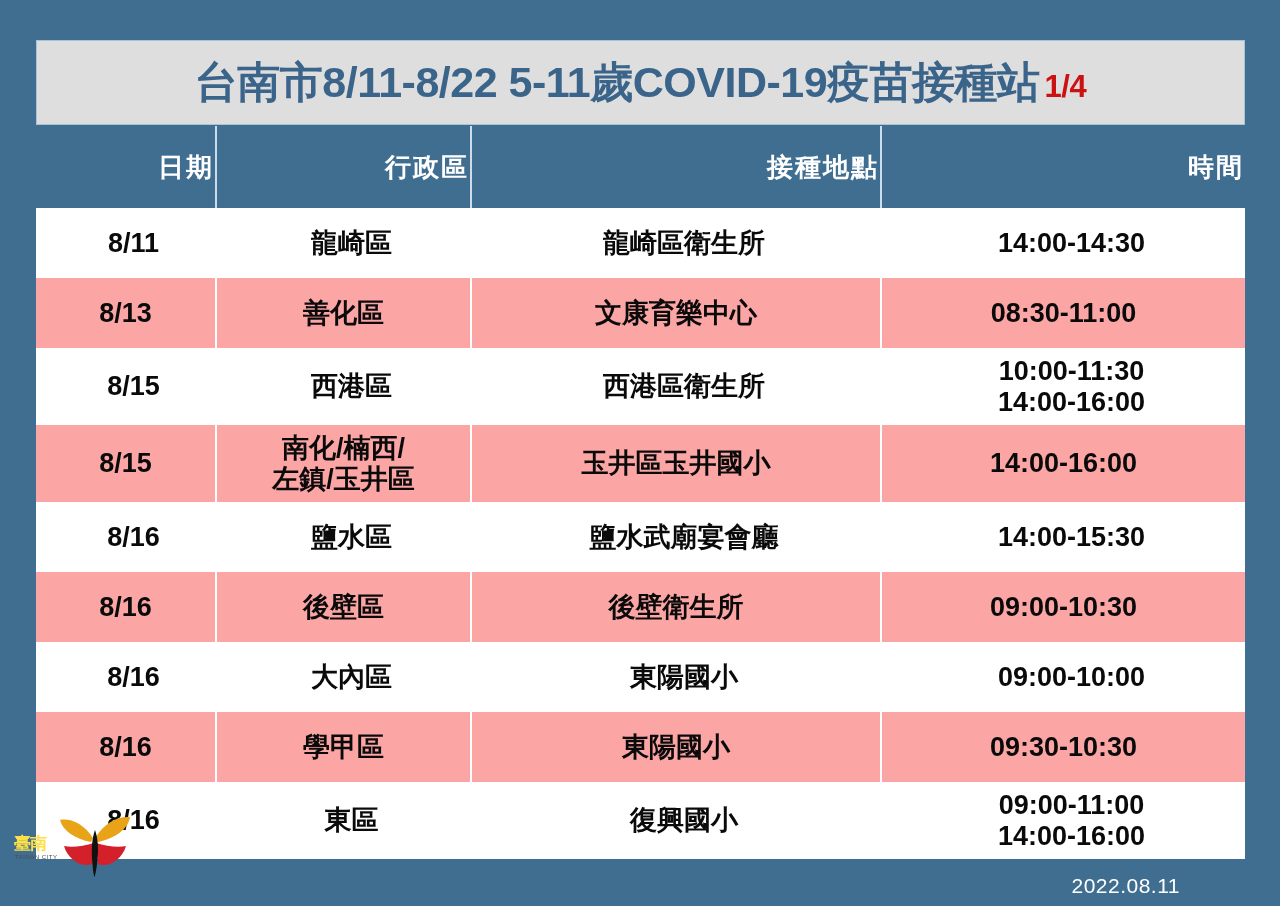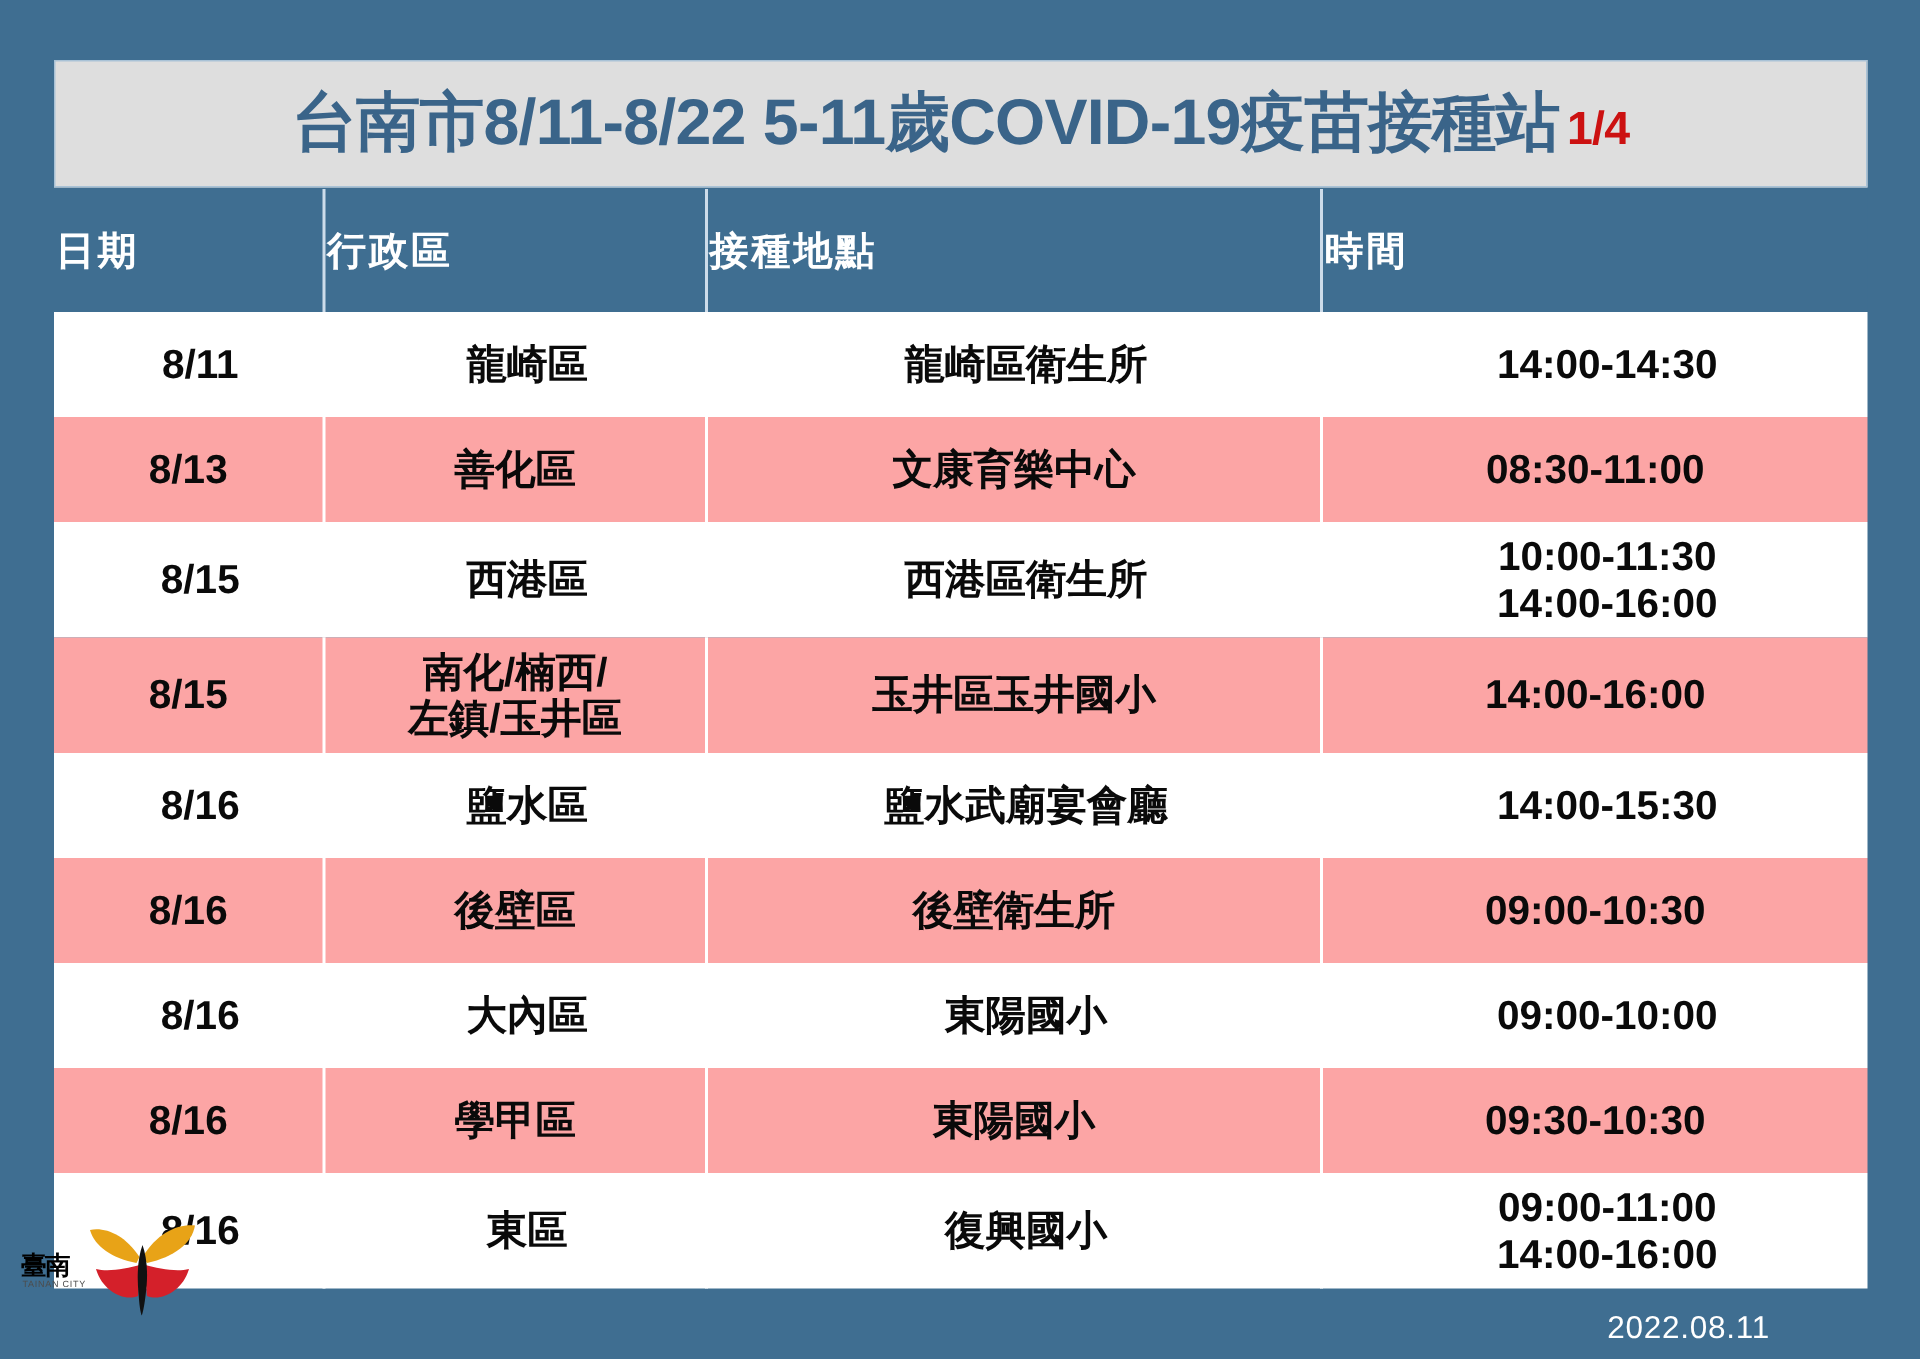--- a/index.html
+++ b/index.html
@@ -71,21 +71,21 @@
   .vax-table col.c-dist  { width: 255px; }
   .vax-table col.c-site  { width: 410px; }
   .vax-table col.c-time  { width: 364px; }
 
   .vax-table thead th {
     background: #3f6e91;
     color: #ffffff;
     font-size: 26px;
     font-weight: 700;
     height: 82px;
-    text-align: left;
+    text-align: right;
     vertical-align: middle;
     border-right: 2px solid #cddcea;
     letter-spacing: 2px;
   }
   .vax-table thead th:last-child { border-right: none; }
 
   .vax-table tbody td {
     height: 70px;
     text-align: center;
     vertical-align: middle;
@@ -132,21 +132,21 @@
     height: 62px;
   }
   .logo-mark { position: absolute; left: 42px; top: 0; }
   .logo-word {
     position: absolute;
     left: 0px;
     top: 16px;
     font-family: "Liberation Serif", "DejaVu Serif", serif;
     font-size: 17px;
     font-weight: 700;
-    color: #000000;
+    color: #fde047;
     letter-spacing: -1px;
   }
   .logo-rom {
     position: absolute;
     left: 1px;
     top: 38px;
     font-size: 6px;
     color: #4d4d4d;
     letter-spacing: 0.5px;
   }

